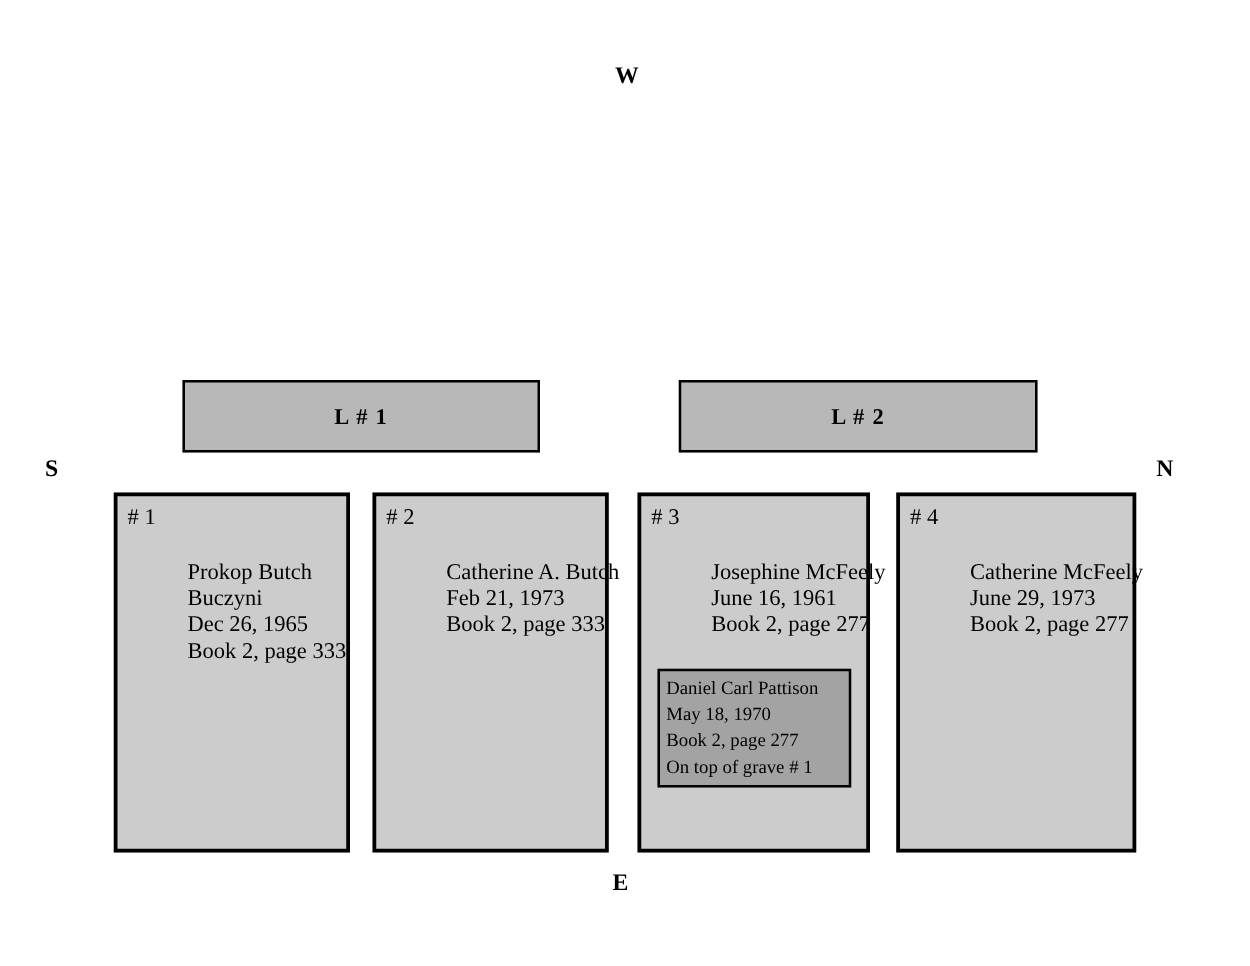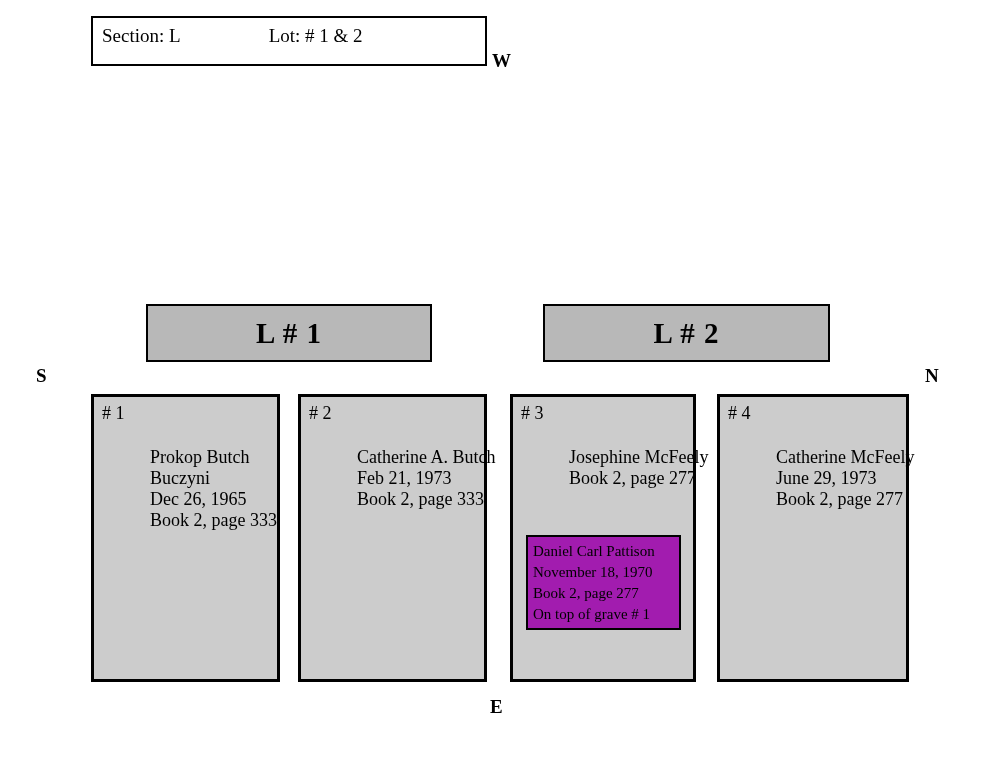--- a/index.html
+++ b/index.html
@@ -66,21 +66,21 @@
     height: 58px;
     background: #b8b8b8;
     border: 2px solid #000000;
     box-sizing: border-box;
     display: flex;
     align-items: center;
     justify-content: center;
   }
   .lot-banner-label {
     font-weight: bold;
-    font-size: 29px;
+    font-size: 18px;
     letter-spacing: 1px;
   }
   .lot-banner-1 { left: 146px; width: 286px; }
   .lot-banner-2 { left: 543px; width: 287px; }
 
   
   .grave {
     position: absolute;
     top: 394px;
     height: 288px;
@@ -114,21 +114,21 @@
     margin-left: 48px;
   }
 
   
   .inset-note {
     position: absolute;
     left: 13px;
     top: 138px;
     width: 155px;
     height: 95px;
-    background: #a21caf;
+    background: #a3a3a3;
     border: 2px solid #000000;
     box-sizing: border-box;
     padding-left: 24px;
   }
   .inset-lines {
     position: absolute;
     left: 5px;
     top: 4px;
     right: 2px;
     font-size: 15px;
@@ -136,25 +136,20 @@
   }
   .inset-lines div {
     white-space: nowrap;
   }
 </style>
 </head>
 <body>
 
 <div id="page">
 
-  <div class="header-box">
-    <div class="header-line">
-      <span class="hdr-section">Section:  L</span><span class="hdr-lot">Lot: #  1  &amp; 2</span>
-    </div>
-  </div>
 
   <div class="compass compass-w">W</div>
   <div class="compass compass-s">S</div>
   <div class="compass compass-n">N</div>
   <div class="compass compass-e">E</div>
 
   <div class="lot-banner lot-banner-1">
     <span class="lot-banner-label">L # 1</span>
   </div>
   <div class="lot-banner lot-banner-2">
@@ -177,26 +172,27 @@
       <div>Catherine A. Butch</div>
       <div>Feb 21, 1973</div>
       <div>Book 2, page 333</div>
     </div>
   </div>
 
   <div class="grave grave-3">
     <div class="grave-number"># 3</div>
     <div class="grave-lines">
       <div>Josephine McFeely</div>
+      <div>June 16, 1961</div>
       <div>Book 2, page 277</div>
     </div>
     <div class="inset-note">
       <div class="inset-lines">
         <div>Daniel Carl Pattison</div>
-        <div>November 18, 1970</div>
+        <div>May 18, 1970</div>
         <div>Book 2, page 277</div>
         <div>On top of grave # 1</div>
       </div>
     </div>
   </div>
 
   <div class="grave grave-4">
     <div class="grave-number"># 4</div>
     <div class="grave-lines">
       <div>Catherine McFeely</div>

